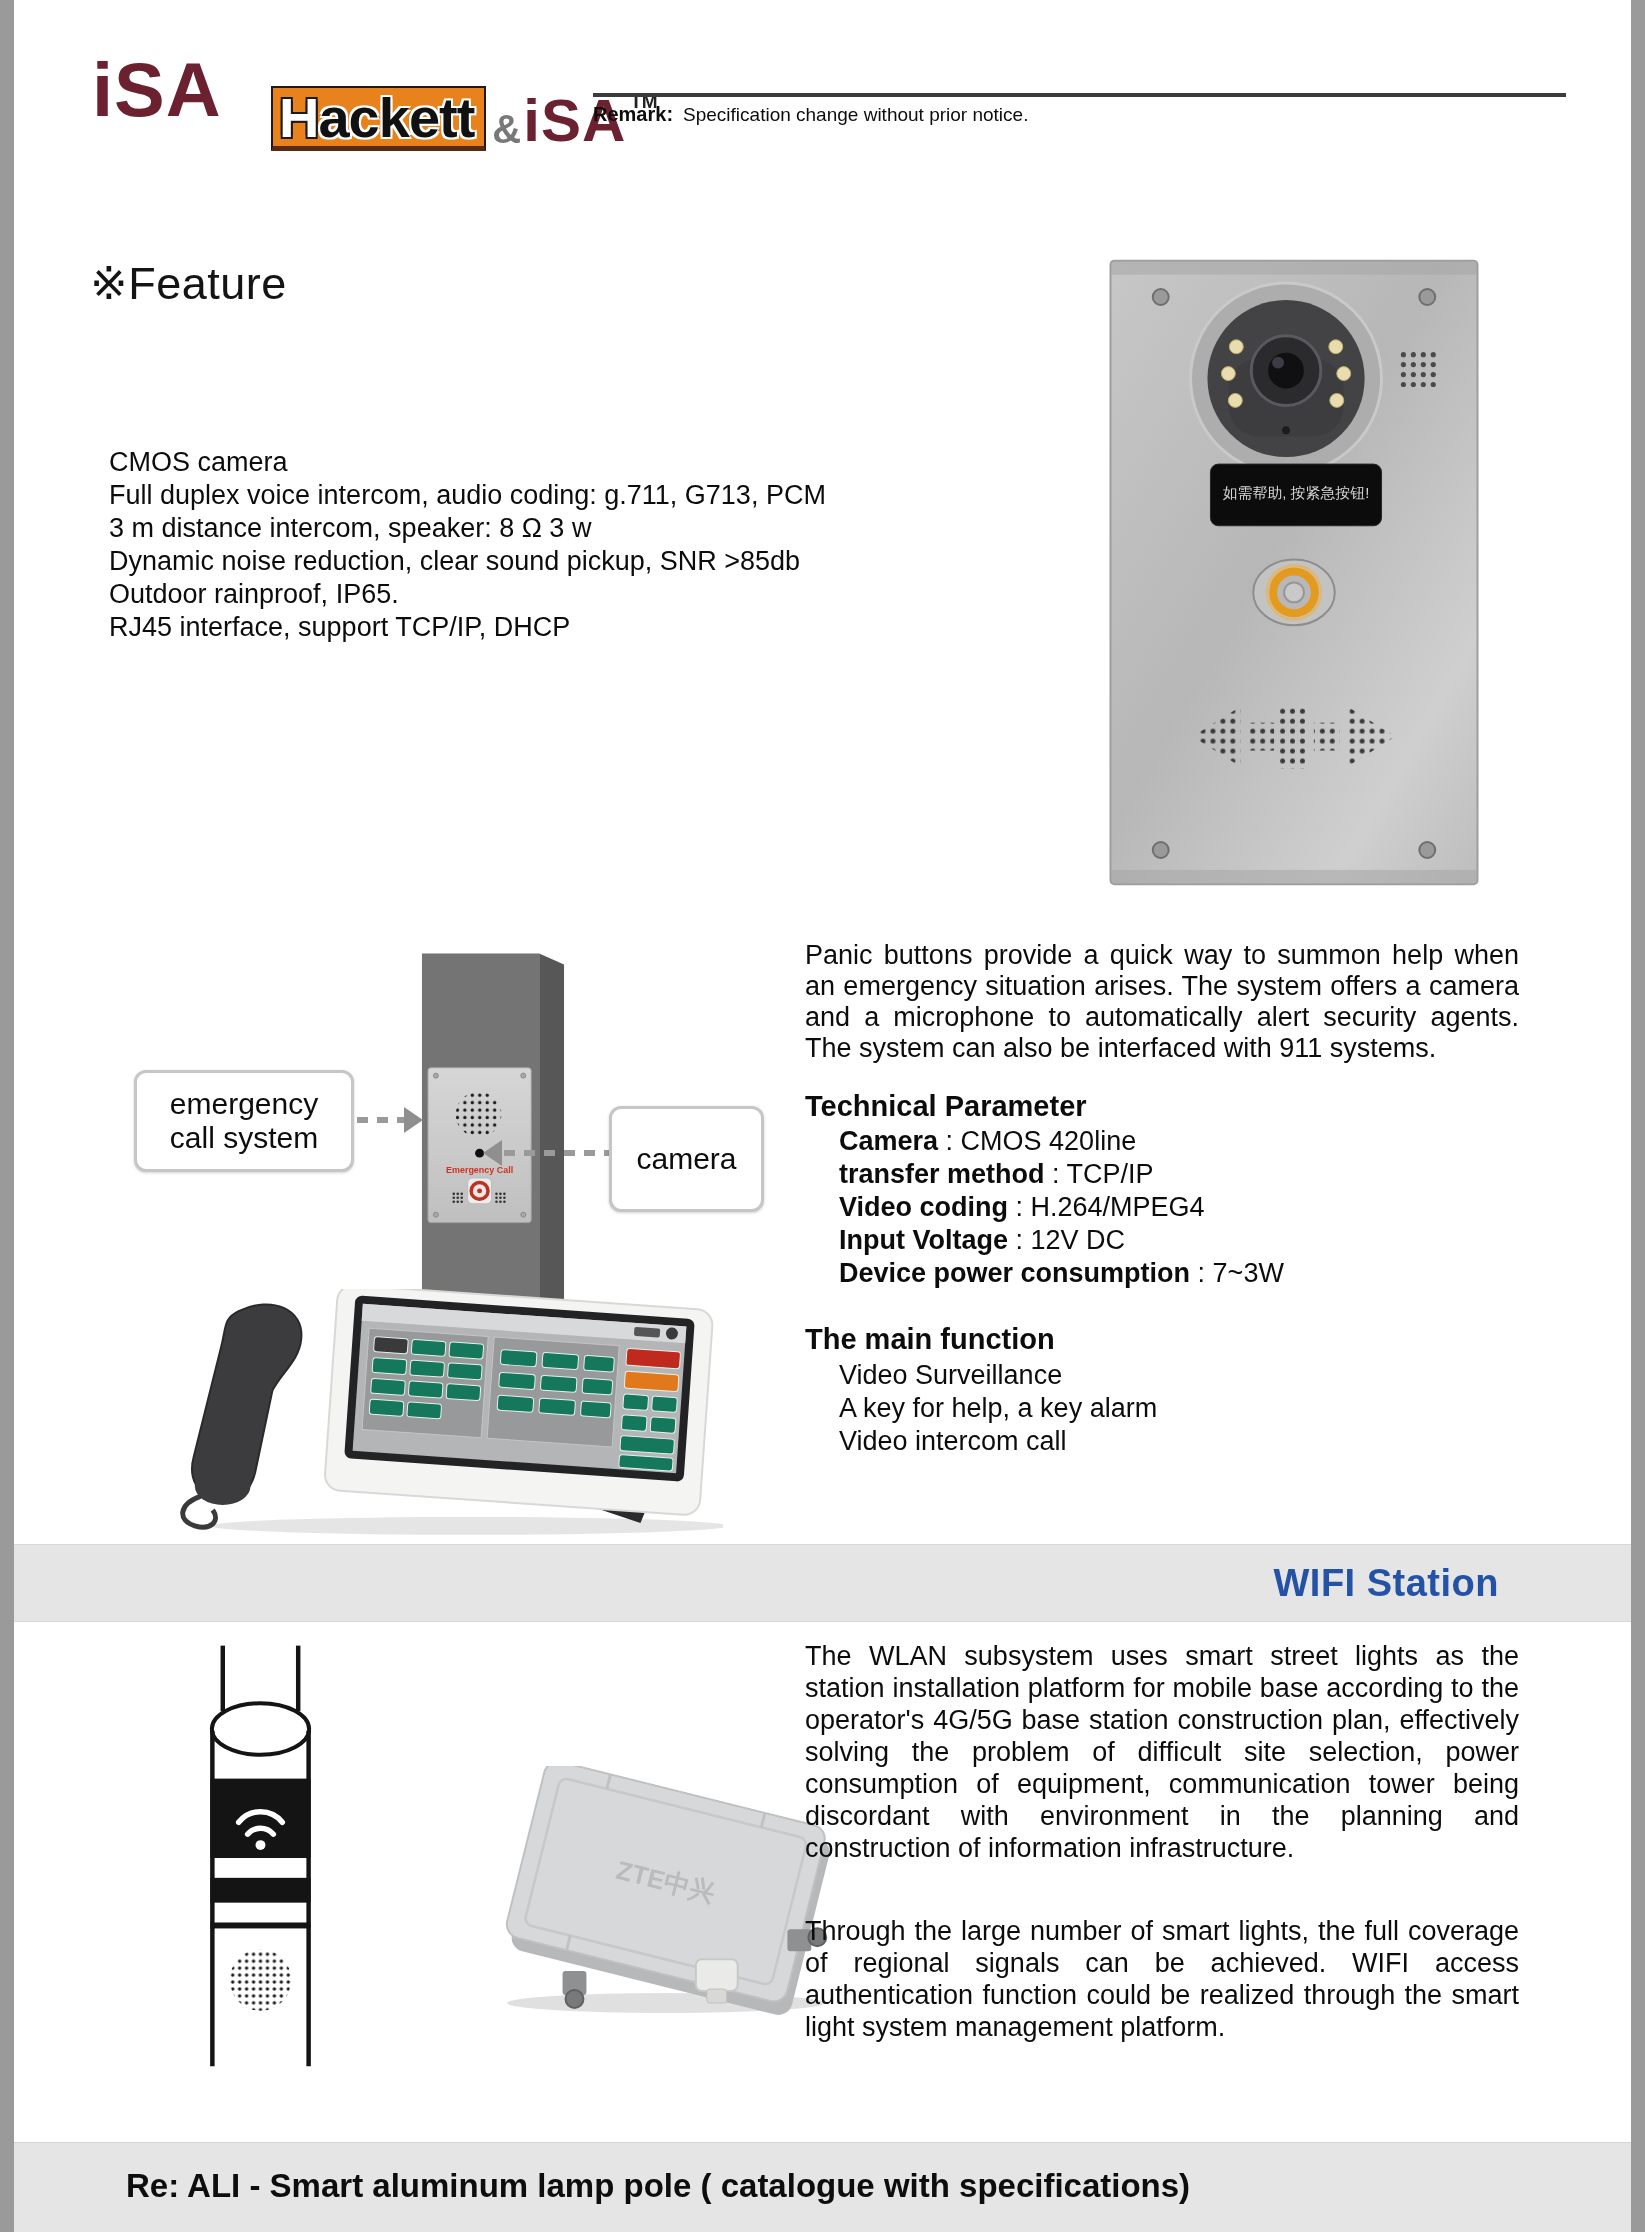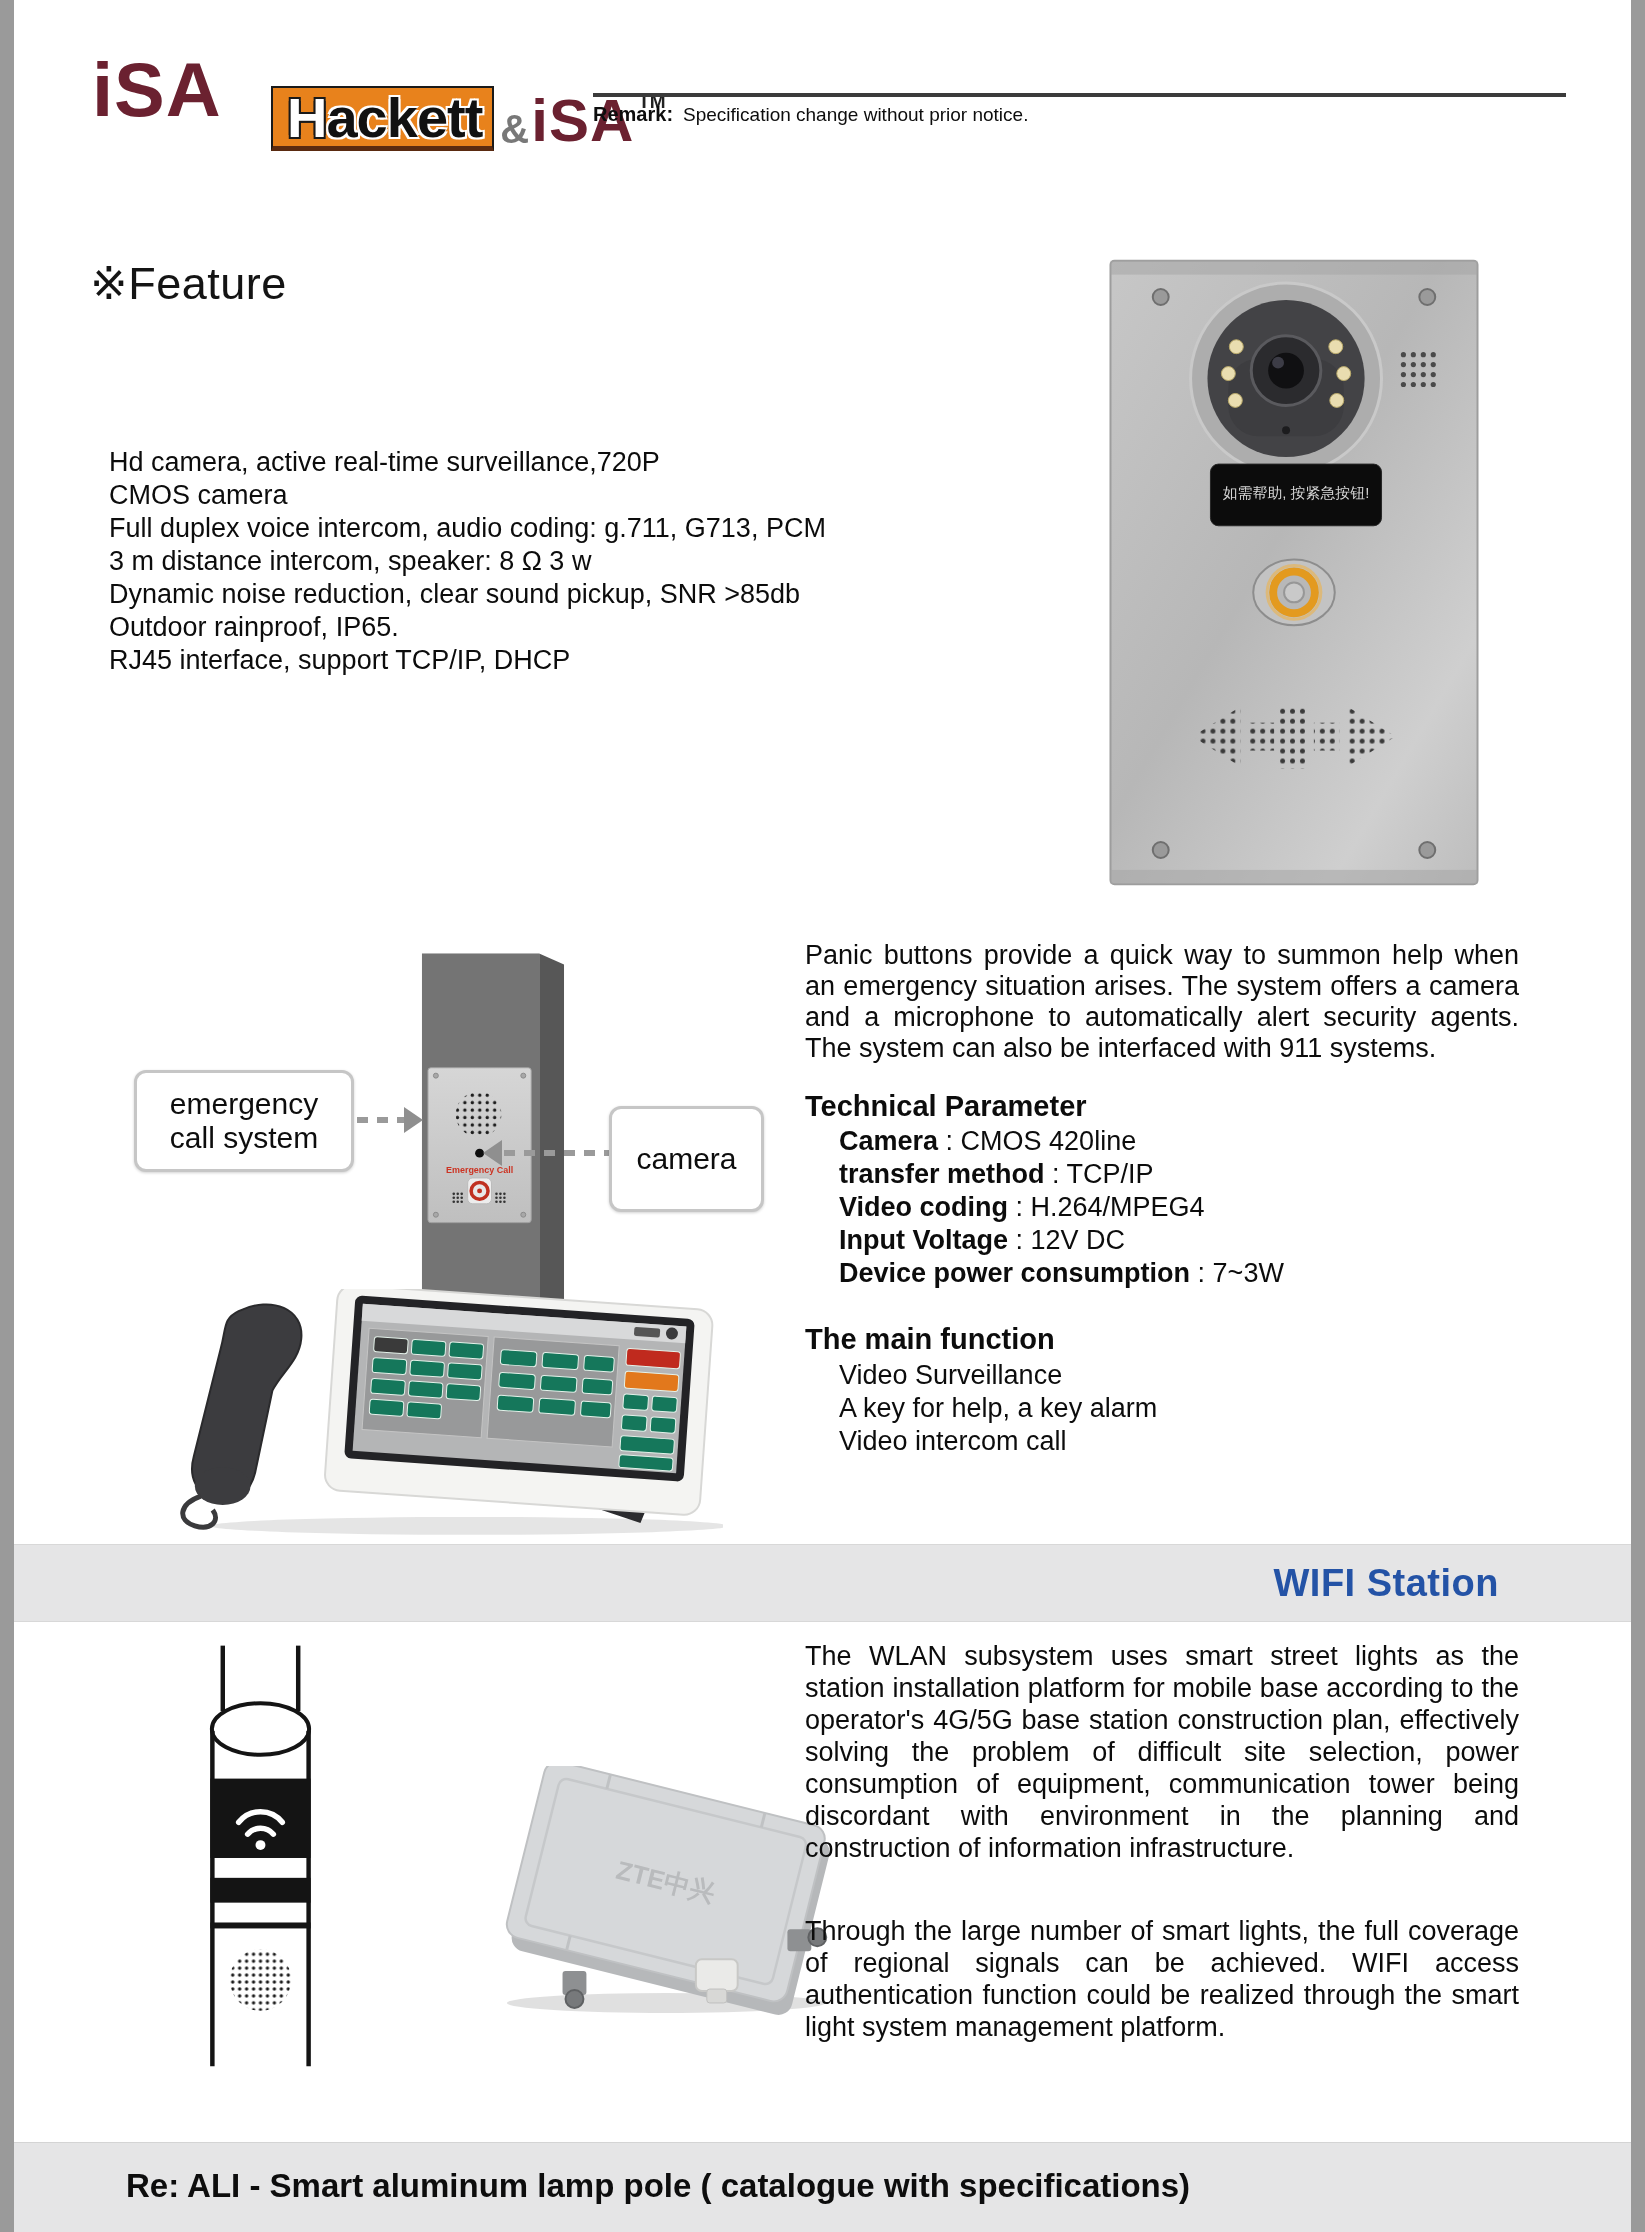--- a/index.html
+++ b/index.html
@@ -8,21 +8,21 @@
     font-family:"Liberation Sans","DejaVu Sans",sans-serif;color:#111;
     overflow:hidden;margin:0 auto;
   }
   .abs{position:absolute;}
 
   
   .logo-isa{left:78px;top:52px;font-size:76px;font-weight:800;color:#6b2130;letter-spacing:1px;line-height:1;}
   .hk-wrap{left:257px;top:86px;display:flex;align-items:flex-end;line-height:1;}
   .hk-word{
     display:inline-block;background:#e8821c;border:2px solid #1a1a1a;border-bottom:5px solid #5a2a10;
-    padding:2px 10px 0 14px;font-size:56px;font-weight:800;color:#111;letter-spacing:-1px;
+    padding:2px 10px 0 6px;font-size:56px;font-weight:800;color:#111;letter-spacing:-1px;
     text-shadow:-2px -2px 0 #fff,2px -2px 0 #fff,-2px 2px 0 #fff,2px 2px 0 #fff;
   }
   .hk-word::first-letter{color:#ffffff;text-shadow:-2px -2px 0 #1a1a1a,2px -2px 0 #1a1a1a,-2px 2px 0 #1a1a1a,2px 2px 0 #1a1a1a;}
   .hk-amp{font-size:40px;font-weight:800;color:#787878;margin:0 2px 2px 6px;}
   .hk-isa{font-size:60px;font-weight:800;color:#6b2130;letter-spacing:1px;}
   .hk-tm{font-size:19px;font-weight:700;color:#222;margin:0 0 40px 4px;}
   .head-rule{left:579px;top:93px;width:973px;height:4px;background:#3b3b3b;}
   .remark{left:579px;top:103px;font-size:19px;color:#0d0d0d;}
   .remark b{font-size:20px;margin-right:10px;}
 
@@ -68,21 +68,20 @@
     <span class="hk-tm">TM</span>
   </div>
 
   <div class="abs head-rule"></div>
   <div class="abs remark">
     <b>Remark:</b><span>Specification change without prior notice.</span>
   </div>
 
   <div class="abs feature-h">※Feature</div>
   <div class="abs feature-list">
-    <div>Hd camera, active real-time surveillance,720P</div>
     <div>CMOS camera</div>
     <div>Full duplex voice intercom, audio coding: g.711, G713, PCM</div>
     <div>3 m distance intercom, speaker: 8 Ω 3 w</div>
     <div>Dynamic noise reduction, clear sound pickup, SNR &gt;85db</div>
     <div>Outdoor rainproof, IP65.</div>
     <div>RJ45 interface, support TCP/IP, DHCP</div>
   </div>
 
   <svg class="abs" style="left:1095px;top:259px;" width="370" height="627" viewBox="0 0 372 630">
     <defs>

